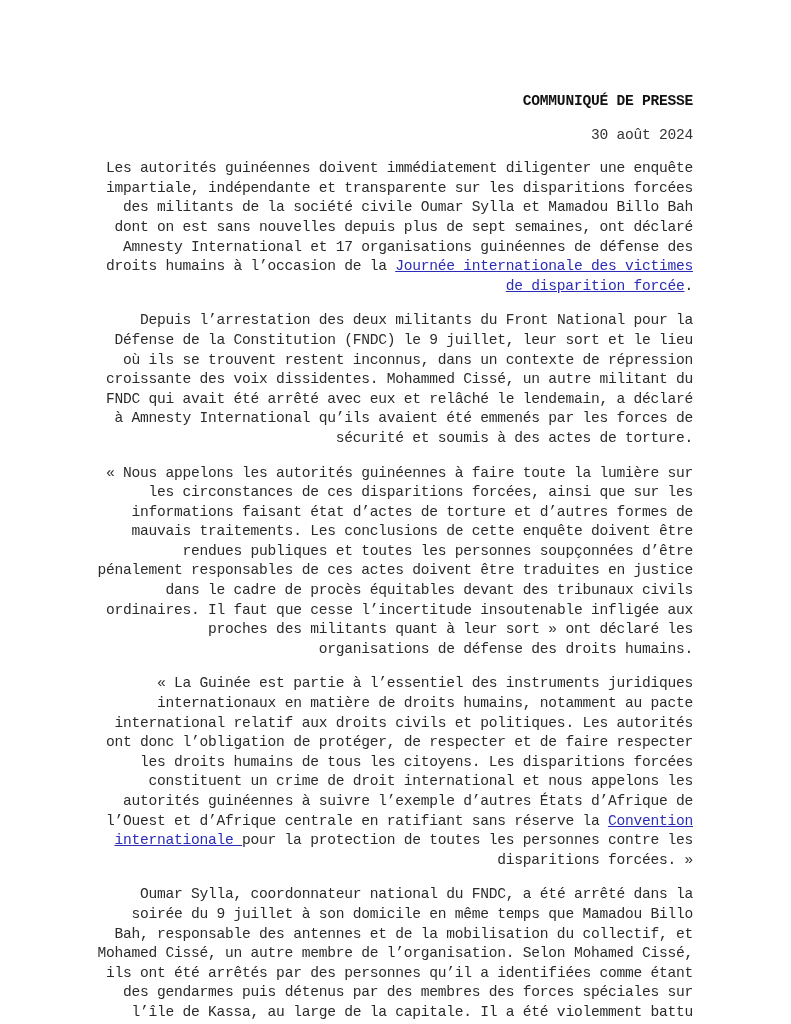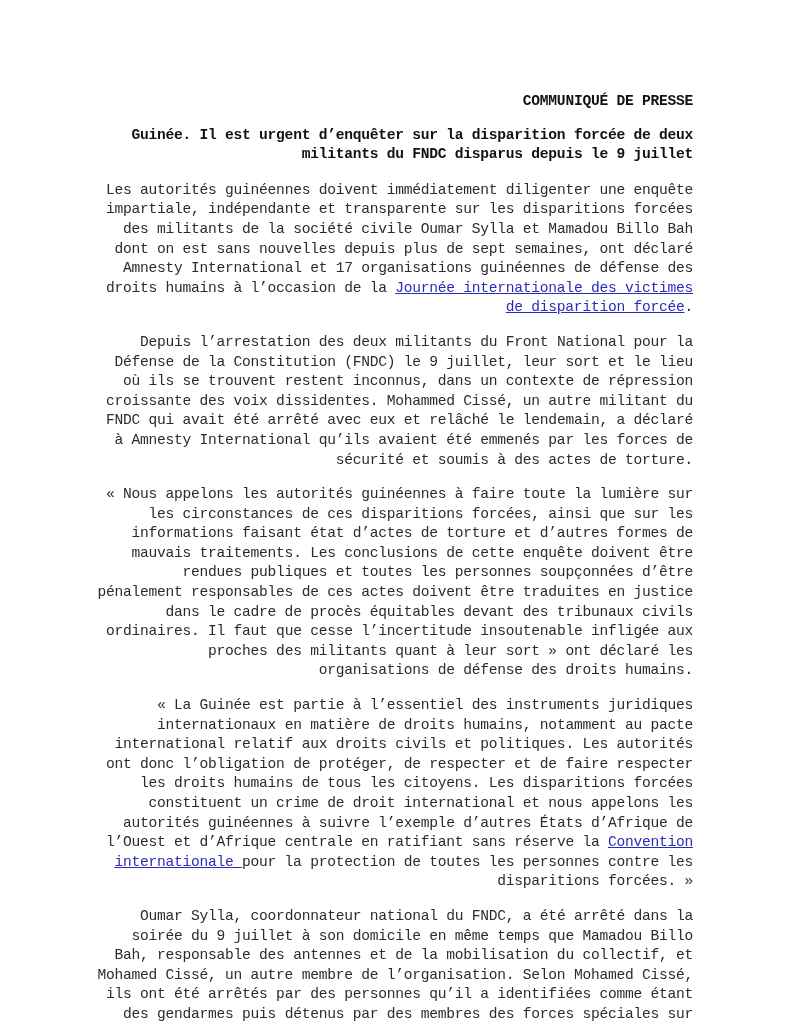--- a/index.html
+++ b/index.html
@@ -37,21 +37,21 @@
   a.link {
     color: #2b2bb8;
     text-decoration: underline;
   }
 </style>
 </head>
 <body>
 
 <div class="page">
   <div class="label">COMMUNIQUÉ DE PRESSE</div>
-  <div class="title">Guinée. Il est urgent d’enquêter sur la disparition forcée de deux militants du FNDC disparus depuis le 9 juillet</div>
+  <div class="date">30 août 2024</div>
 
   <p class="para"><span>Les autorités guinéennes doivent immédiatement diligenter une enquête impartiale, indépendante et transparente sur les disparitions forcées des militants de la société civile Oumar Sylla et Mamadou Billo Bah dont on est sans nouvelles depuis plus de sept semaines, ont déclaré Amnesty International et 17 organisations guinéennes de défense des droits humains à l’occasion de la </span><a class="link" href="#">Journée internationale des victimes de disparition forcée</a><span>.</span></p>
 
   <p class="para">Depuis l’arrestation des deux militants du Front National pour la Défense de la Constitution (FNDC) le 9 juillet, leur sort et le lieu où ils se trouvent restent inconnus, dans un contexte de répression croissante des voix dissidentes. Mohammed Cissé, un autre militant du FNDC qui avait été arrêté avec eux et relâché le lendemain, a déclaré à Amnesty International qu’ils avaient été emmenés par les forces de sécurité et soumis à des actes de torture.</p>
 
   <p class="para">« Nous appelons les autorités guinéennes à faire toute la lumière sur les circonstances de ces disparitions forcées, ainsi que sur les informations faisant état d’actes de torture et d’autres formes de mauvais traitements. Les conclusions de cette enquête doivent être rendues publiques et toutes les personnes soupçonnées d’être pénalement responsables de ces actes doivent être traduites en justice dans le cadre de procès équitables devant des tribunaux civils ordinaires. Il faut que cesse l’incertitude insoutenable infligée aux proches des militants quant à leur sort » ont déclaré les organisations de défense des droits humains.</p>
 
   <p class="para"><span>« La Guinée est partie à l’essentiel des instruments juridiques internationaux en matière de droits humains, notamment au pacte international relatif aux droits civils et politiques. Les autorités ont donc l’obligation de protéger, de respecter et de faire respecter les droits humains de tous les citoyens. Les disparitions forcées constituent un crime de droit international et nous appelons les autorités guinéennes à suivre l’exemple d’autres États d’Afrique de l’Ouest et d’Afrique centrale en ratifiant sans réserve la </span><a class="link" href="#">Convention internationale </a><span>pour la protection de toutes les personnes contre les disparitions forcées. »</span></p>
 
   <p class="para">Oumar Sylla, coordonnateur national du FNDC, a été arrêté dans la soirée du 9 juillet à son domicile en même temps que Mamadou Billo Bah, responsable des antennes et de la mobilisation du collectif, et Mohamed Cissé, un autre membre de l’organisation. Selon Mohamed Cissé, ils ont été arrêtés par des personnes qu’il a identifiées comme étant des gendarmes puis détenus par des membres des forces spéciales sur l’île de Kassa, au large de la capitale. Il a été violemment battu pendant des heures et affirme qu’ils ont été tous les trois soumis à des actes de torture au cours d’interrogatoires. À sa libération, Mohammed Cissé souffrait de multiples blessures et a dû être hospitalisé pendant plusieurs jours.</p>

